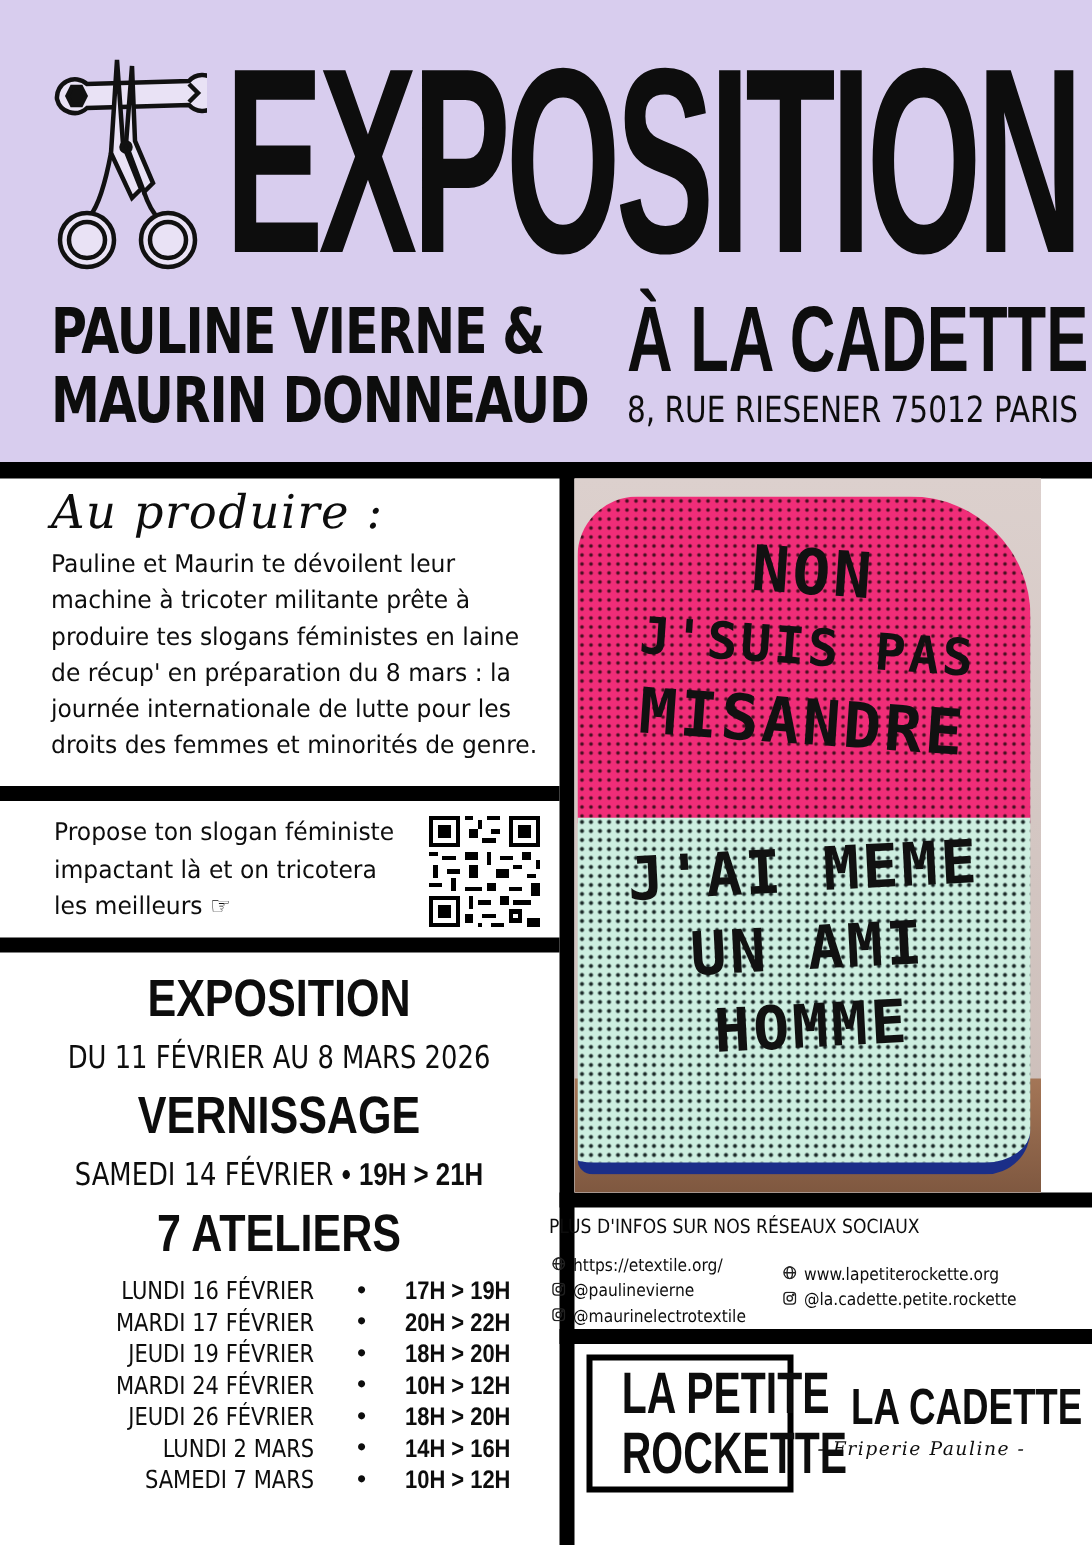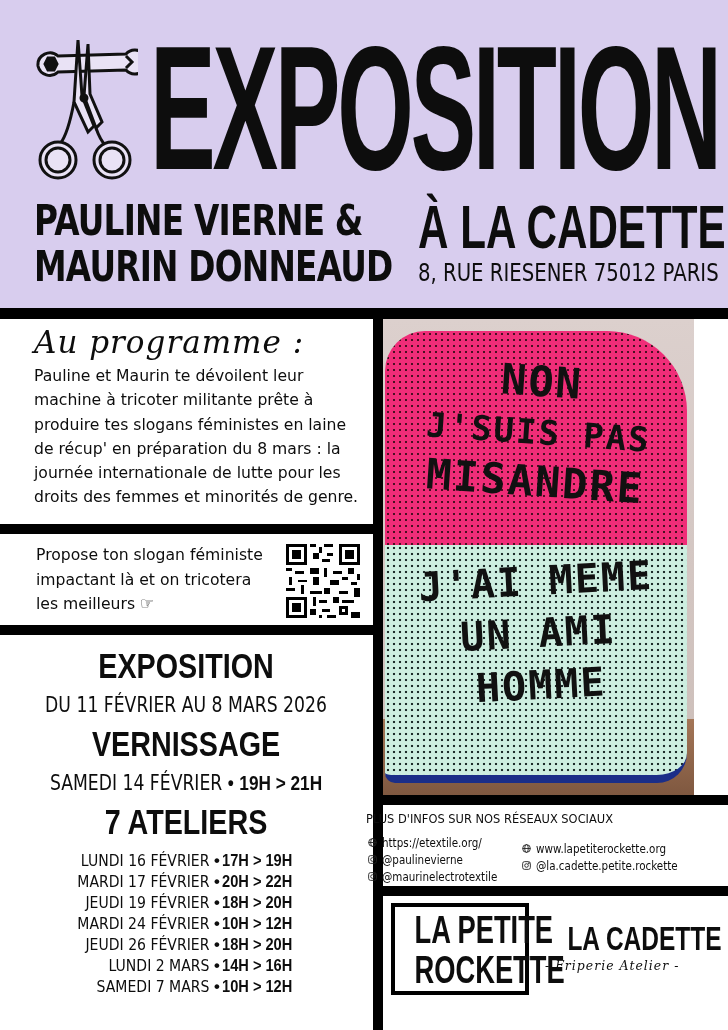--- a/index.html
+++ b/index.html
@@ -59,21 +59,21 @@
     transform: scaleX(0.82); transform-origin: center top; white-space: nowrap;
   }
   .sch-line {
     font-family: "DejaVu Sans", sans-serif; font-size: 21px; line-height: 40px;
     transform: scaleX(0.82); transform-origin: center top; white-space: nowrap;
   }
   .sch-line b, .atelier-time { font-family: "Liberation Sans", sans-serif; font-weight: 700; }
   .ateliers { position: absolute; left: 0; top: 850px; width: 372px; }
   .atelier-row {
     display: flex; height: 21px; align-items: center;
-    font-size: 16.5px; white-space: nowrap;
+    font-size: 16.5px; white-space: nowrap; gap: 24px;
   }
   .atelier-date {
     width: 212px; text-align: right; padding-right: 3px;
     font-family: "DejaVu Sans", sans-serif; transform: scaleX(0.85); transform-origin: right center;
   }
   .atelier-sep { width: 10px; text-align: center; font-weight: 700; }
   .atelier-time { font-size: 17px; transform: scaleX(0.86); transform-origin: left center; }
 
   .photo {
     position: absolute; left: 383px; top: 319px; width: 311px; height: 476px; overflow: hidden;
@@ -165,21 +165,21 @@
 </div>
 
 <div class="bar" style="left:0; top:308px; width:728px; height:11px;"></div>
 <div class="bar" style="left:373px; top:308px; width:10px; height:722px;"></div>
 <div class="bar" style="left:0; top:524px; width:373px; height:10px;"></div>
 <div class="bar" style="left:0; top:625px; width:373px; height:10px;"></div>
 <div class="bar" style="left:373px; top:795px; width:355px; height:10px;"></div>
 <div class="bar" style="left:373px; top:886px; width:355px; height:10px;"></div>
 
 <div class="program">
-  <div class="program-title">Au programme :</div>
+  <div class="program-title">Au produire :</div>
   <div class="program-body">
     <div>Pauline et Maurin te dévoilent leur</div>
     <div>machine à tricoter militante prête à</div>
     <div>produire tes slogans féministes en laine</div>
     <div>de récup' en préparation du 8 mars : la</div>
     <div>journée internationale de lutte pour les</div>
     <div>droits des femmes et minorités de genre.</div>
   </div>
 </div>
 
@@ -352,14 +352,14 @@
     </div>
   </div>
 </div>
 
 <div class="rockette-logo">
   <span>LA PETITE</span>
   <span>ROCKETTE</span>
 </div>
 <div class="cadette-logo">
   <div class="cadette-name">LA CADETTE</div>
-  <div class="cadette-sub">- Friperie Atelier -</div>
+  <div class="cadette-sub">- Friperie Pauline -</div>
 </div>
 
 </body></html>

